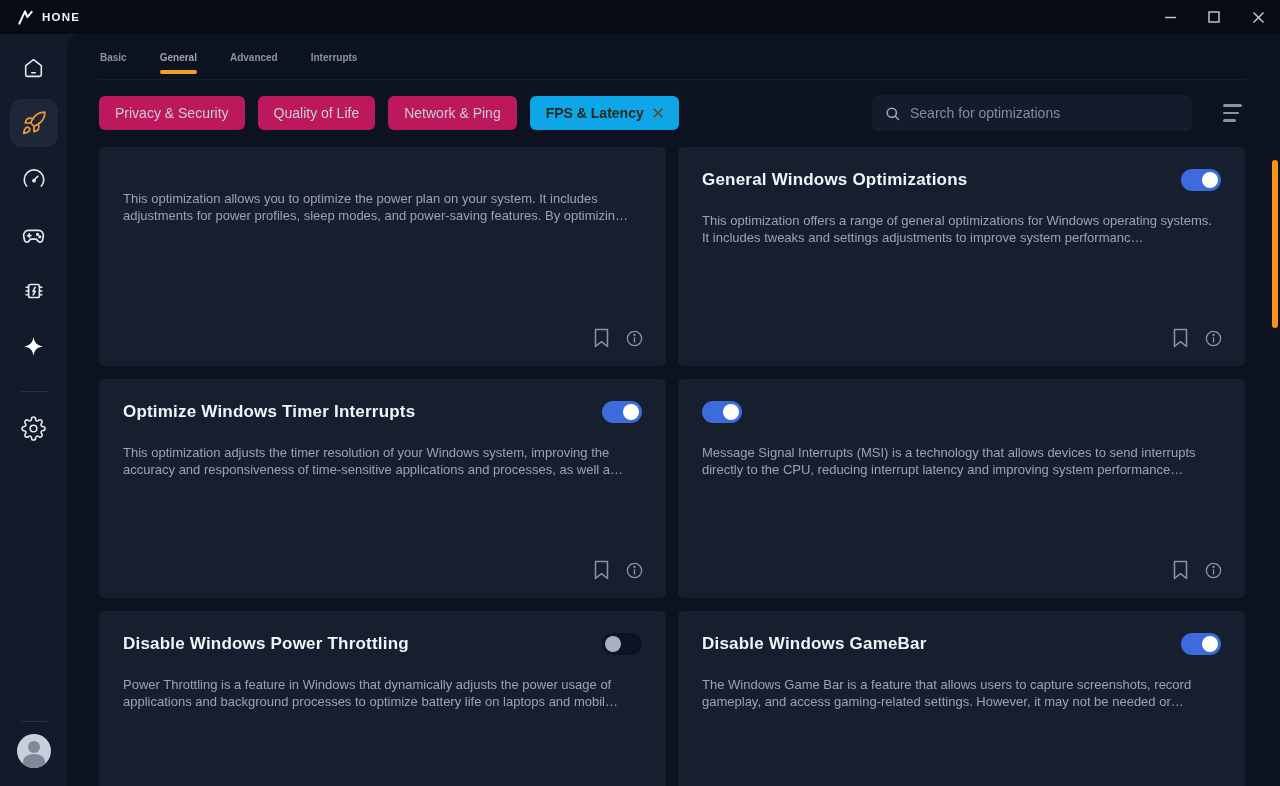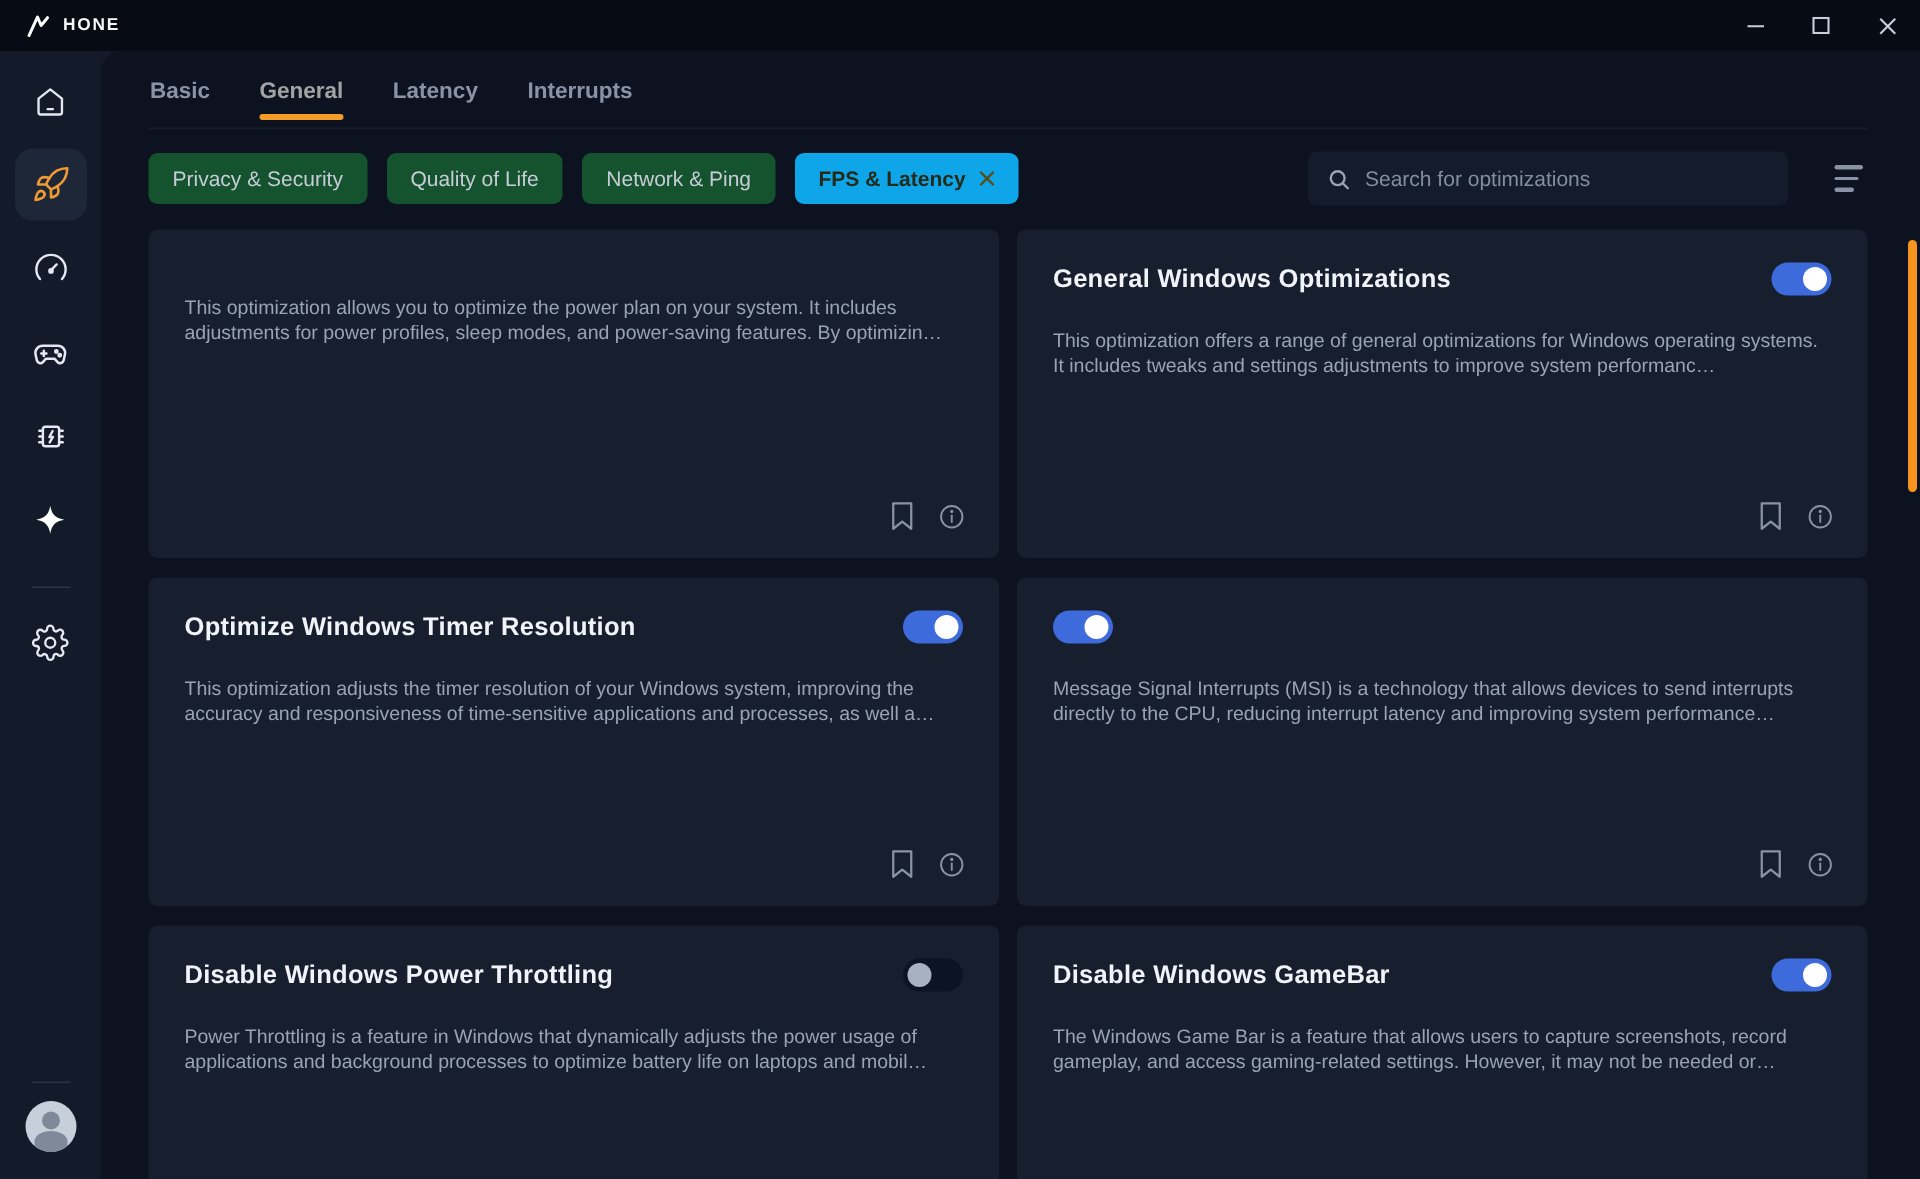--- a/index.html
+++ b/index.html
@@ -30,30 +30,30 @@
   .side-spacer { flex:1; }
   .avatar { width:34px; height:34px; border-radius:50%; background:#C7CFDA;
             overflow:hidden; margin-bottom:18px; cursor:pointer; position:relative; }
   .avatar .head { position:absolute; left:50%; top:7px; transform:translateX(-50%);
                   width:12px; height:12px; border-radius:50%; background:#7E8A9A; }
   .avatar .body { position:absolute; left:50%; top:20px; transform:translateX(-50%);
                   width:22px; height:14px; border-radius:50% 50% 0 0; background:#7E8A9A; }
 
   
   .tabs { display:flex; gap:33px; padding:0 0 0 1px; border-bottom:1px solid #161E2C; }
-  .tab { font-size:15px; font-weight:bold; color:#8A93A6; padding-bottom:16px;
+  .tab { font-size:10px; font-weight:bold; color:#8A93A6; padding-bottom:16px;
          position:relative; cursor:pointer; }
   .tab.active { color:#a3a3a3; }
   .tab.active::after { content:""; position:absolute; left:0; right:0; bottom:5px;
                        height:4px; border-radius:2px; background:#F59C27; }
 
   
   .filter-row { display:flex; align-items:center; margin-top:15px; gap:13px; }
   .chip { height:34px; display:flex; align-items:center; gap:9px; padding:0 16px;
-          border-radius:6px; background:#14532d; color:#C6CDD9; font-size:14px; cursor:pointer; }
+          border-radius:6px; background:#be185d; color:#C6CDD9; font-size:14px; cursor:pointer; }
   .chip.active { background:#0ea5e9; color:#242B1A; font-weight:bold;justify-content:flex-end; }
   .chip .x-icon { display:grid; place-items:center; color:#5C4A14; }
   .searchbox { margin-left:auto; width:320px; height:36px; background:#141C2B;
                border-radius:6px; display:flex; align-items:center; padding:0 12px; gap:9px; }
   .searchbox input { background:transparent; border:none; outline:none; color:#ec4899;
                      font-size:14px; width:100%; font-family:"Liberation Sans", sans-serif; }
   .searchbox input::placeholder { color:#828DA0; }
   .sort-icon { margin-left:18px; width:22px; display:flex; flex-direction:column;
                gap:5px; cursor:pointer; }
   .sort-icon span { height:2.5px; border-radius:2px; background:#8A93A6; display:block; }
@@ -197,21 +197,21 @@
       <div class="head"></div>
         <div class="body"></div>
     </div>
   </div>
 
   <div class="content">
 
     <div class="tabs">
       <div class="tab">Basic</div>
       <div class="tab active">General</div>
-      <div class="tab">Latency</div>
+      <div class="tab">Advanced</div>
       <div class="tab">Interrupts</div>
     </div>
 
     <div class="filter-row">
       <div class="chip">
         <span>Privacy &amp; Security</span>
       </div>
       <div class="chip">
         <span>Quality of Life</span>
       </div>
@@ -282,21 +282,21 @@
                 <circle cx="12" cy="12" r="9"></circle>
                 <line x1="12" y1="11" x2="12" y2="16.5"></line>
                 <circle cx="12" cy="7.5" r="0.6" fill="currentColor"></circle>
               </svg>
           </span>
         </div>
       </div>
 
       <div class="card">
         <div class="card-head">
-          <div class="card-title">Optimize Windows Timer Resolution</div>
+          <div class="card-title">Optimize Windows Timer Interrupts</div>
           <div class="toggle on">
               <div class="knob"></div>
             </div>
         </div>
         <div class="card-desc">This optimization adjusts the timer resolution of your Windows system, improving the accuracy and responsiveness of time-sensitive applications and processes, as well a…</div>
         <div class="card-foot">
           <span class="ic">
             <svg width="17" height="20" viewBox="0 0 17 20" fill="none" stroke="currentColor" stroke-width="1.5" stroke-linejoin="round">
                 <path d="M2.5 1.5h12V18.5l-6-4.8-6 4.8z"></path>
               </svg>

